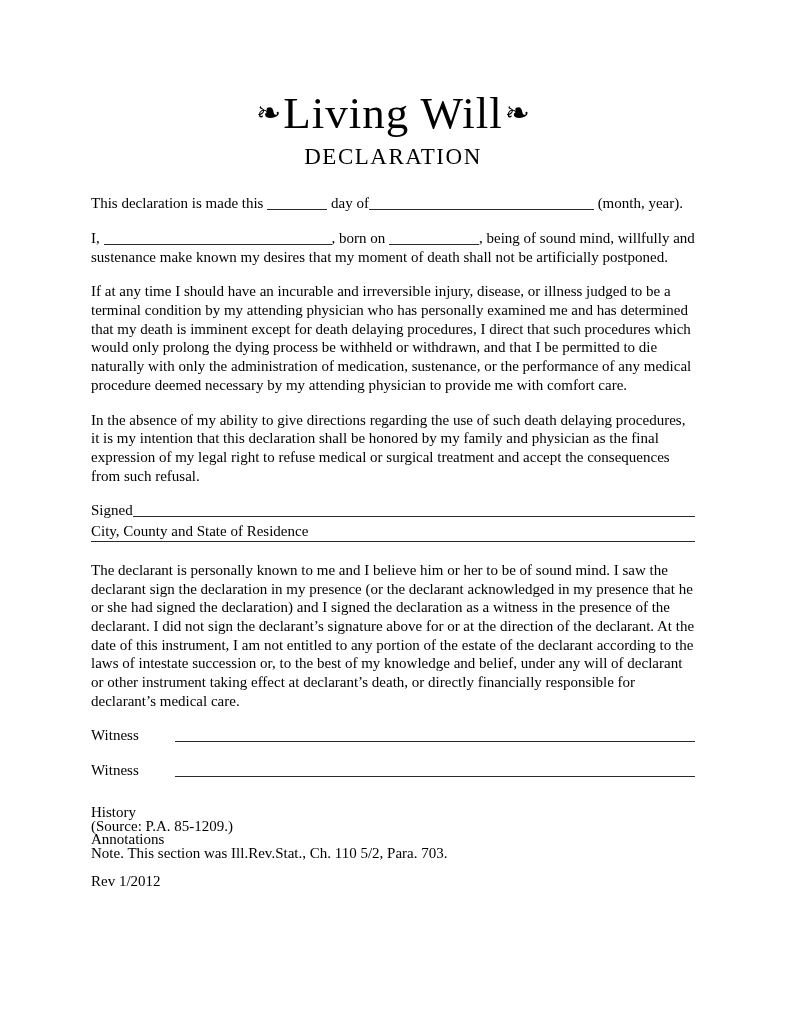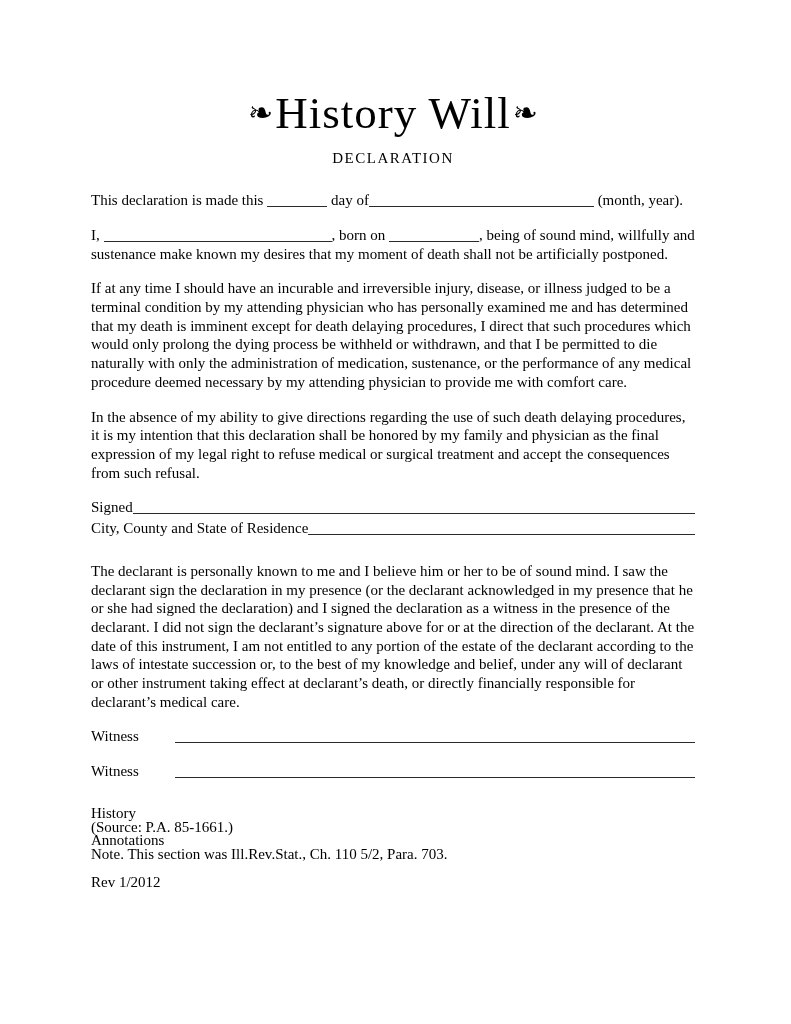--- a/index.html
+++ b/index.html
@@ -25,23 +25,23 @@
   }
   .fleuron {
     font-family: "DejaVu Sans", sans-serif;
     font-size: 30px;
     position: relative;
     top: -5px;
     margin: 0 2px;
   }
   .subtitle {
     text-align: center;
-    font-size: 15px;
+    font-size: 23px;
     letter-spacing: 1.5px;
-    margin-top: 13px;
+    margin-top: 7px;
   }
   
   .content {
     margin-top: 24px;
     font-size: 15px;
     line-height: 18.7px;
   }
   p.para { margin-bottom: 16px; }
   
   .blank {
@@ -59,38 +59,38 @@
   .line-row {
     display: flex;
     margin-bottom: 2px;
     line-height: 18.7px;
   }
   .line-row .fill {
     flex: 1;
     border-bottom: 1px solid #2a2a2a;
     margin-bottom: 3px;
   }
-  .line-row.residence-row { margin-bottom: 24px; }
+  .line-row.residence-row { margin-bottom: 16px; flex-direction: column; }
   .line-row.witness-row .fill { margin-left: 7px; }
   .line-row.witness-row { margin-bottom: 16px; gap: 29px; }
   .line-row.witness-row-last { margin-bottom: 26px; }
   
   .footer {
     font-size: 15px;
     line-height: 13.8px;
     margin-bottom: 11px;
   }
   .revision { font-size: 15px; }
 </style>
 </head>
 <body>
 
 <div class="page">
 
-  <div class="title-row"><span class="fleuron">❧</span><span class="title-text">History Will</span><span class="fleuron">❧</span></div>
+  <div class="title-row"><span class="fleuron">❧</span><span class="title-text">Living Will</span><span class="fleuron">❧</span></div>
   <div class="subtitle">DECLARATION</div>
 
   <div class="content">
 
     <p class="para"><span>This declaration is made this</span> <span class="blank w-day"></span> <span>day of</span><span class="blank w-my"></span> <span>(month, year).</span></p>
 
     <p class="para"><span>I,</span> <span class="blank w-name"></span><span>, born on</span> <span class="blank w-birth"></span><span>, being of sound mind, willfully and sustenance make known my desires that my moment of death shall not be artificially postponed.</span></p>
 
     <p class="para">If at any time I should have an incurable and irreversible injury, disease, or illness judged to be a terminal condition by my attending physician who has personally examined me and has determined that my death is imminent except for death delaying procedures, I direct that such procedures which would only prolong the dying process be withheld or withdrawn, and that I be permitted to die naturally with only the administration of medication, sustenance, or the performance of any medical procedure deemed necessary by my attending physician to provide me with comfort care.</p>
 
@@ -112,21 +112,21 @@
       <span>Witness</span>
       <span class="fill"></span>
     </div>
     <div class="line-row witness-row witness-row-last">
       <span>Witness</span>
       <span class="fill"></span>
     </div>
 
     <div class="footer">
       <div>History</div>
-      <div>(Source: P.A. 85-1661.)</div>
+      <div>(Source: P.A. 85-1209.)</div>
       <div>Annotations</div>
       <div>Note. This section was Ill.Rev.Stat., Ch. 110 5/2, Para. 703.</div>
     </div>
 
     <div class="revision">Rev 1/2012</div>
 
   </div>
 </div>
 
 </body></html>

